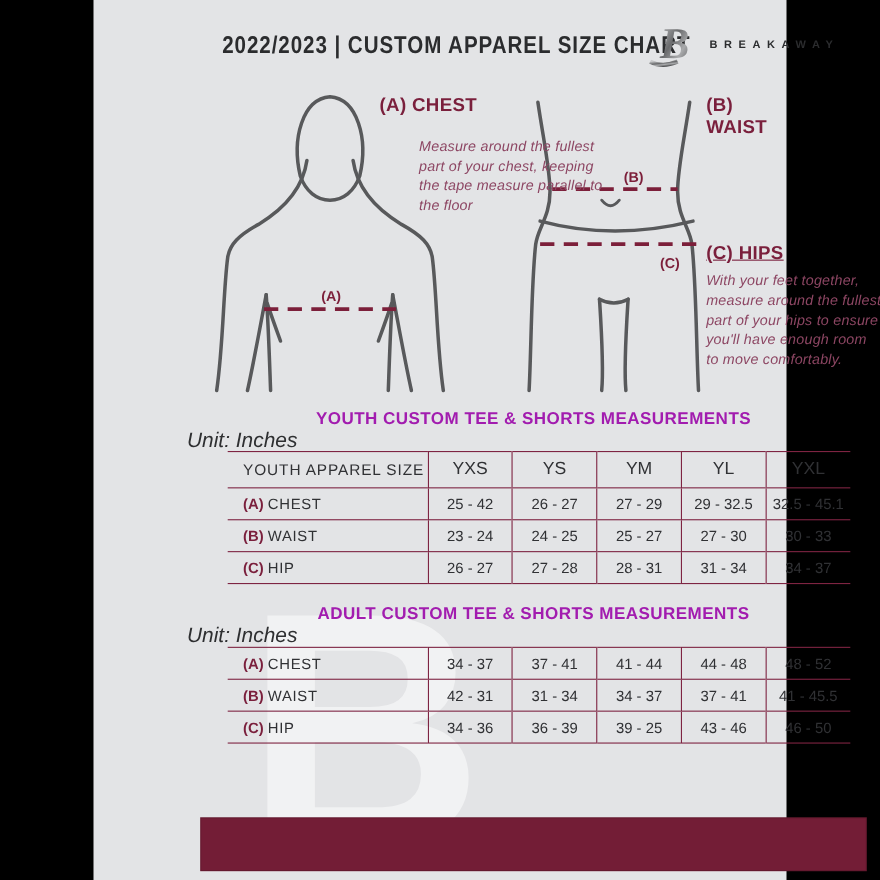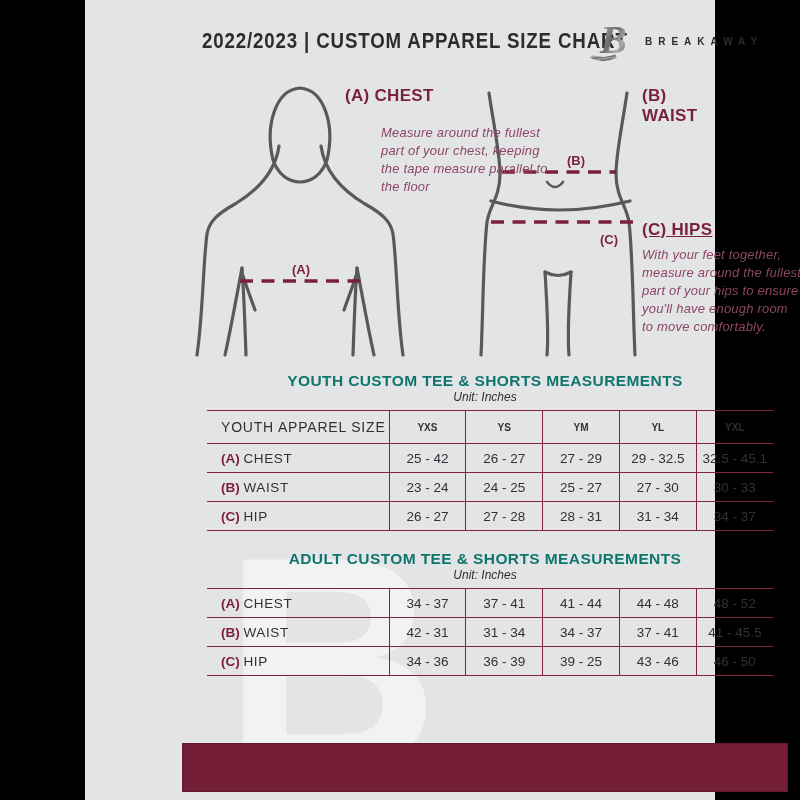--- a/index.html
+++ b/index.html
@@ -21,36 +21,36 @@
     z-index:2;letter-spacing:.2px;}
   #chest-head{left:260px;top:86px;}
   #chest-desc{left:260px;top:124px;width:172px;margin-left:36px;}
   #waist-head{left:557px;top:86px;}
   #waist-desc{left:557px;top:112px;width:150px;}
   #hips-head{left:557px;top:220px;text-decoration:underline;}
   #hips-desc{left:557px;top:246px;width:160px;}
 
   
   .sec-title{position:absolute;left:85px;width:630px;text-align:center;font-size:15.5px;
-    font-weight:bold;color:#0f766e;letter-spacing:.4px;z-index:2;}
-  .sec-unit{position:absolute;left:85px;width:630px;text-align:center;font-size:12px;
+    font-weight:bold;color:#a21caf;letter-spacing:.4px;z-index:2;}
+  .sec-unit{position:absolute;left:85px;width:630px;font-size:19px;
     font-style:italic;color:#2e2f31;z-index:2;}
   #youth-title{top:372px;} #youth-unit{top:390px;}
   #adult-title{top:550px;} #adult-unit{top:568px;}
 
   
   table.size-table{position:absolute;left:122px;width:566px;border-collapse:collapse;
     table-layout:fixed;z-index:2;}
   #youth-table{top:410px;} #adult-table{top:588px;}
   .size-table tr{border-top:1.5px solid #7e2442;}
   .size-table tr:last-child{border-bottom:1.5px solid #7e2442;}
   .size-table td{border:none;padding:0;text-align:center;color:#303134;font-size:13.5px;}
   .size-table td:not(:first-child){border-left:1.5px solid #7e2442;}
   .size-table td:first-child{text-align:left;padding-left:14px;}
-  .size-table tr.head td{font-weight:bold;font-size:10px;}
+  .size-table tr.head td{font-weight:normal;font-size:16px;}
   .size-table tr.head td:first-child{font-weight:normal;font-size:14px;letter-spacing:.8px;}
   .size-table tr.head{height:33px;}
   .size-table tr.datarow{height:29px;}
   .row-label{letter-spacing:.6px;}
   .row-prefix{font-weight:bold;color:#7a1f3c;}
 
   
   #footer-bar{position:absolute;left:97px;top:743px;width:606px;height:49px;
     background:#731d36;z-index:3;box-shadow:inset 0 0 0 1px rgba(0,0,0,.12);}
   #watermark{position:absolute;left:138px;top:512px;font-size:300px;line-height:1;

